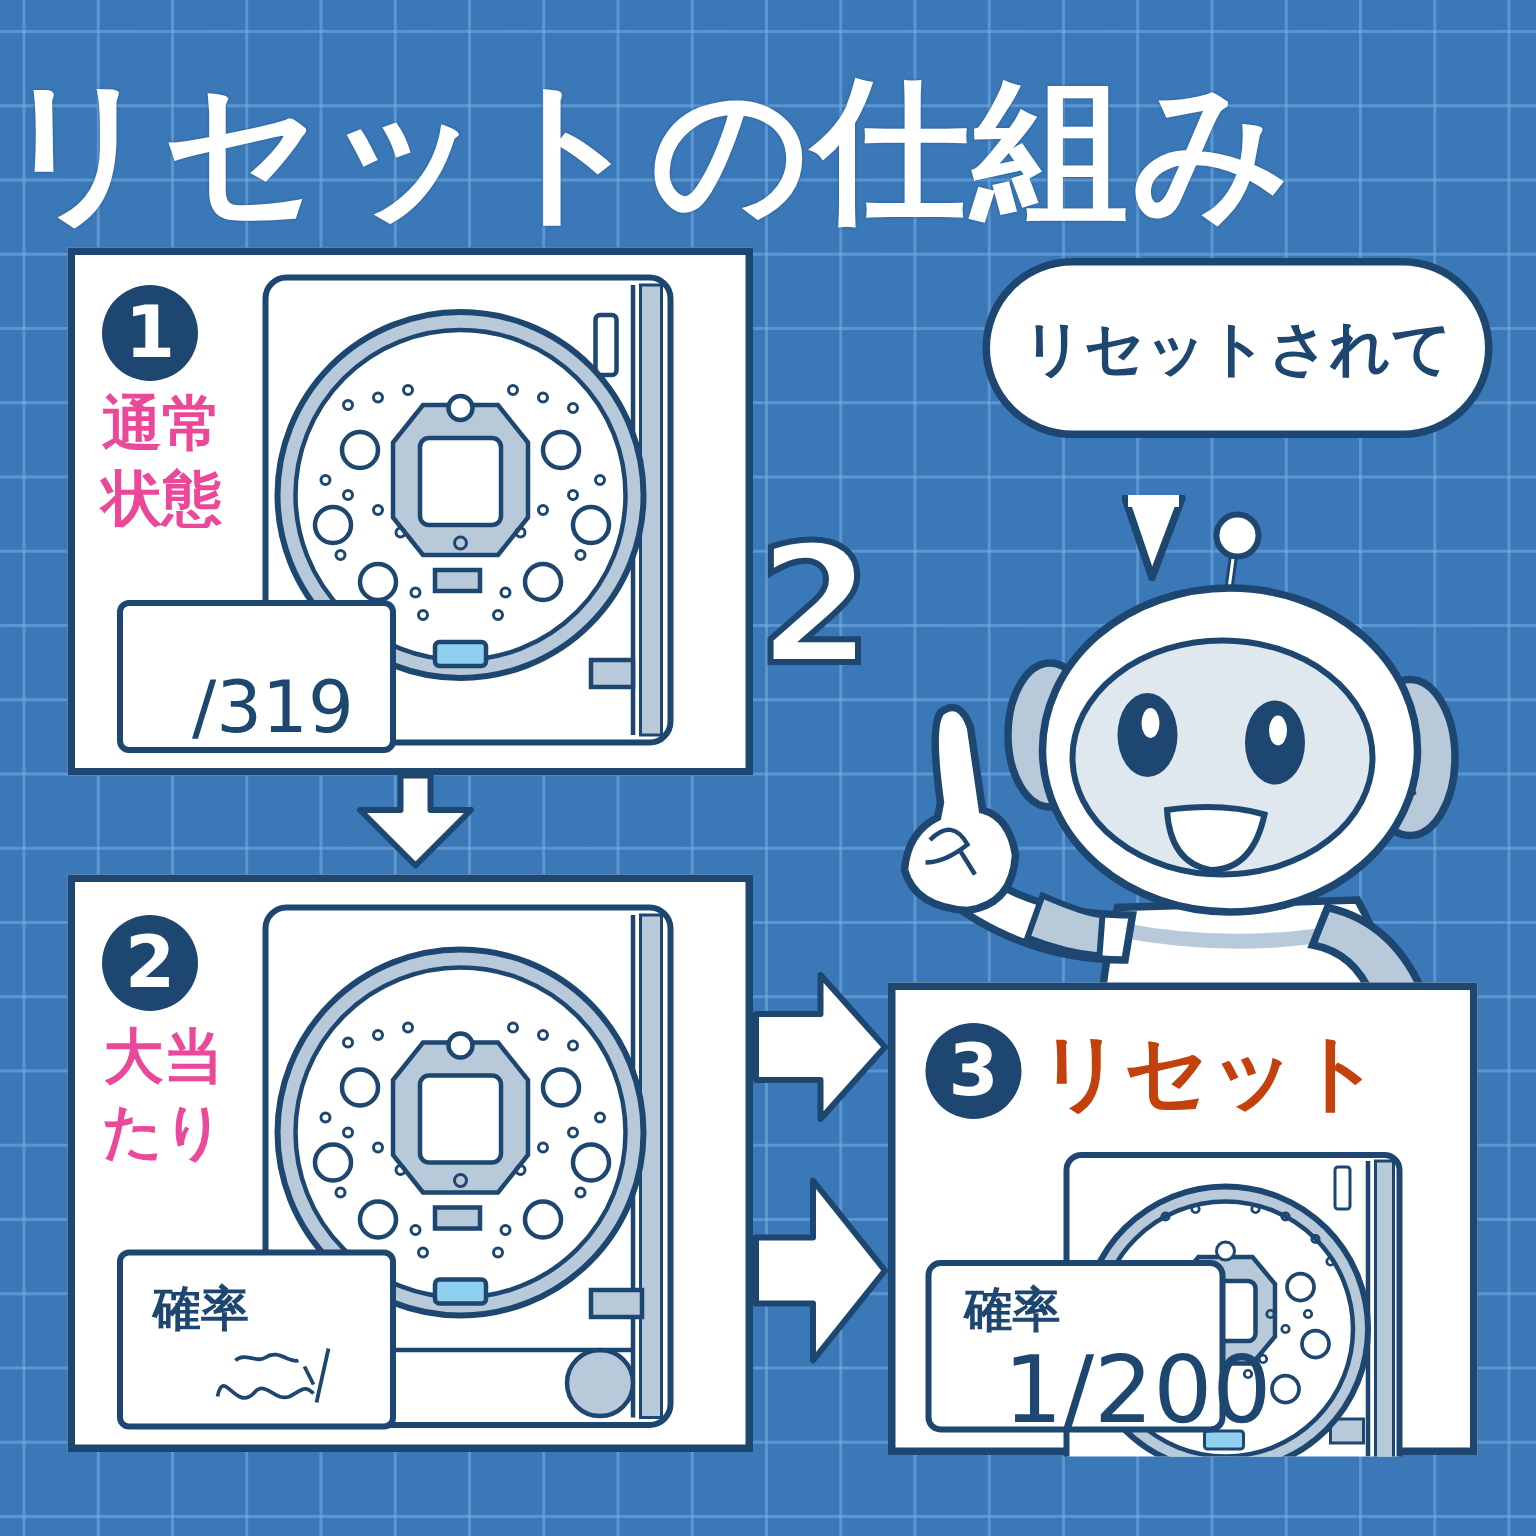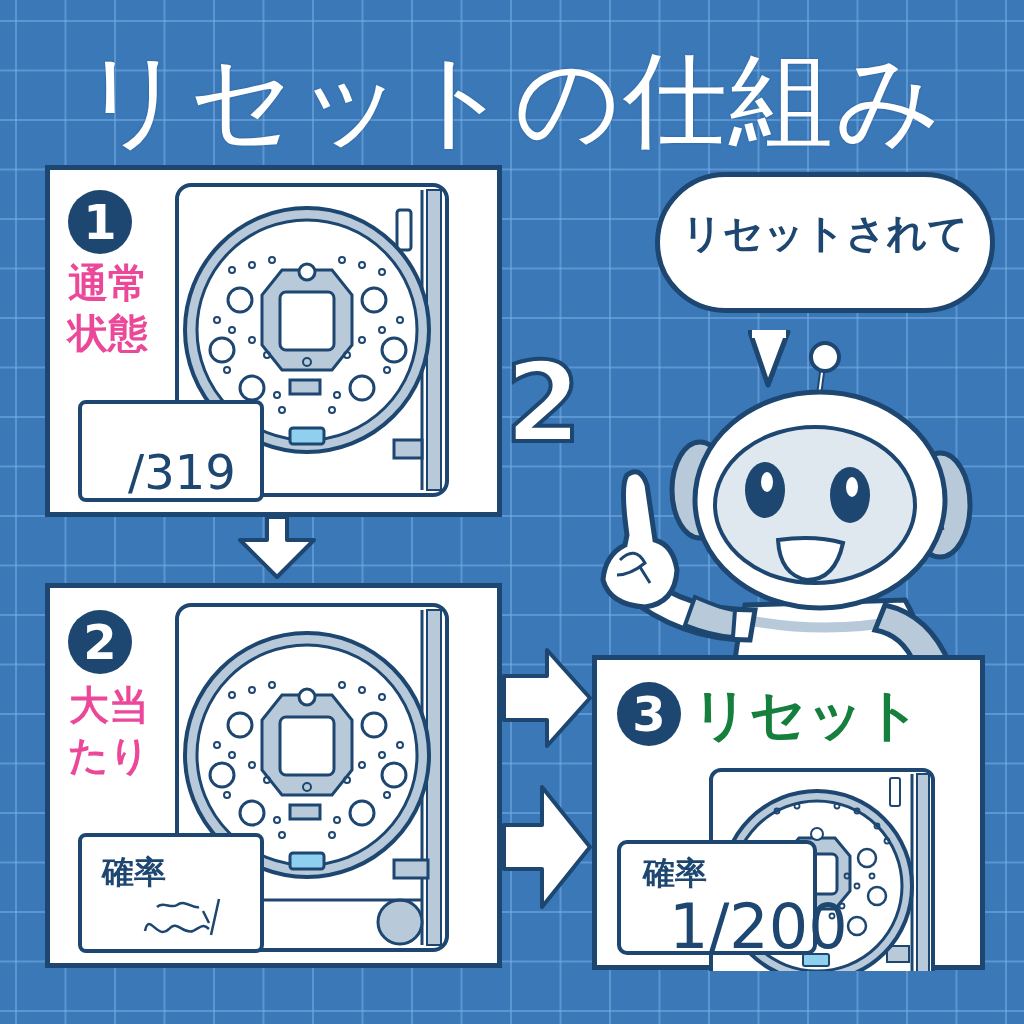--- a/index.html
+++ b/index.html
@@ -5,32 +5,32 @@
   html,body{margin:0;padding:0;}
   body{width:1024px;height:1024px;position:relative;overflow:hidden;
     background-color:#3a78b8;
     background-image:
       linear-gradient(to right, rgba(120,175,230,0.55) 0 2px, transparent 2px),
       linear-gradient(to bottom, rgba(120,175,230,0.55) 0 2px, transparent 2px);
     background-size:49.5px 49.5px;
     background-position:15px 20px;
     font-family:"DejaVu Sans","Liberation Sans",sans-serif;}
   .abs{position:absolute;}
-  .title{left:0;top:40px;width:1024px;text-align:center;color:#fff;font-size:104px;font-weight:normal;letter-spacing:2px;line-height:120px;
+  .title{left:0;top:40px;width:1024px;color:#fff;font-size:104px;font-weight:bold;letter-spacing:2px;line-height:120px;
     text-shadow:0 0 2px #2a5b8e;}
   .panel{background:#fff;border:5px solid #1d4670;box-sizing:border-box;}
   .numcircle{width:64px;height:64px;border-radius:50%;background:#1d4670;color:#fff;font-weight:bold;font-size:48px;display:flex;align-items:center;justify-content:center;line-height:1;}
   .vlabel{color:#ec4899;font-weight:bold;font-size:40px;line-height:50px;}
   .probbox{background:#fff;border:4px solid #1d4670;border-radius:8px;box-sizing:border-box;color:#1d4670;}
   .prob-label{font-weight:bold;font-size:32px;}
   .prob-val{font-size:48px;font-weight:normal;}
   svg{display:block;}
   .bubble{background:#fff;border:5px solid #1d4670;border-radius:90px;box-sizing:border-box;color:#1d4670;font-size:40px;font-weight:bold;text-align:center;line-height:52px;}
   .big2{color:#fff;font-size:110px;font-weight:bold;-webkit-text-stroke:4px #1d4670;line-height:1;}
-  .reset-title{color:#15803d;font-size:56px;font-weight:bold;}
+  .reset-title{color:#c2410c;font-size:56px;font-weight:bold;}
 </style>
 </head>
 <body>
 
 <div class="abs title">リセットの仕組み</div>
 
 <div class="abs panel" style="left:45px;top:165px;width:457px;height:352px;">
   <div class="abs numcircle" style="left:18px;top:20px;">1</div>
   <div class="abs vlabel" style="left:18px;top:88px;">
     <div>通常</div>
@@ -173,21 +173,21 @@
     <polygon points="2,40 40,40 40,2 88,62 40,122 40,84 2,84" fill="#fff" stroke="#1d4670" stroke-width="4" stroke-linejoin="round"></polygon>
   </svg>
 </div>
 
 <div class="abs" style="left:748px;top:330px;">
   <svg width="50" height="60" viewBox="0 0 50 60">
     <polygon points="2,2 40,2 20,55" fill="#fff" stroke="#1d4670" stroke-width="5" stroke-linejoin="round"></polygon>
     <rect x="4" y="0" width="34" height="8" fill="#fff"></rect>
   </svg>
 </div>
-<div class="abs bubble" style="left:655px;top:172px;width:340px;height:141px;padding-top:30px;">
+<div class="abs bubble" style="left:655px;top:172px;width:340px;height:120px;padding-top:30px;">
   <div>リセットされて</div>
 </div>
 
 <div class="abs" style="left:585px;top:335px;">
   <svg width="400" height="330" viewBox="0 0 400 330">
 
     <line x1="238" y1="30" x2="232" y2="75" stroke="#1d4670" stroke-width="6"></line>
     <line x1="238" y1="30" x2="232" y2="75" stroke="#fff" stroke-width="2"></line>
     <circle cx="240" cy="22" r="14" fill="#fff" stroke="#1d4670" stroke-width="4"></circle>
 

